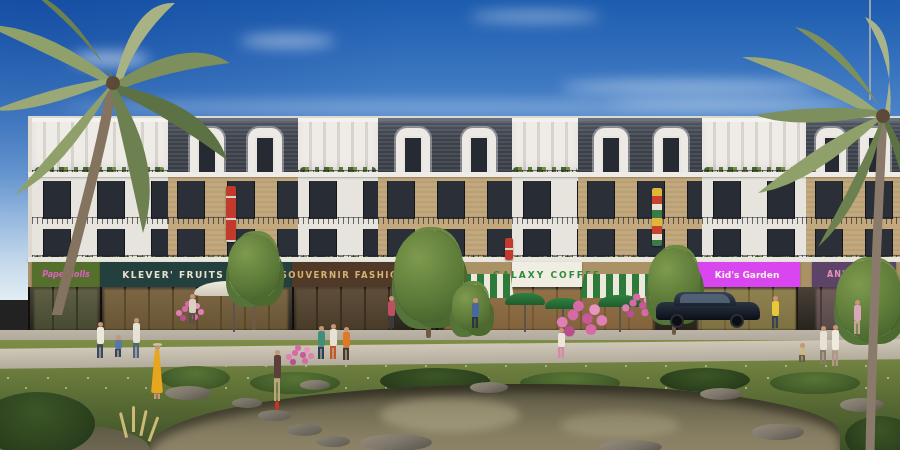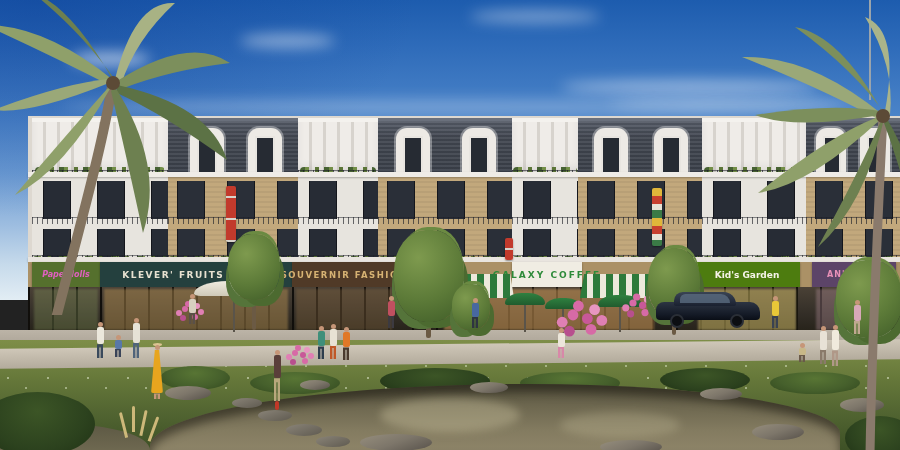--- a/index.html
+++ b/index.html
@@ -59,21 +59,21 @@
 
   
   .signband{left:28px;top:262px;width:872px;height:26px;background:#ab9166;}
   .sign{top:262px;height:25px;display:flex;align-items:center;justify-content:center;
       font-weight:bold;box-shadow:0 1px 2px rgba(0,0,0,.35);}
   .sign span{position:static;white-space:nowrap;}
   .sign.s0{background:#55702d;color:#e060c0;font-size:8px;font-style:italic;}
   .sign.s1{background:#24403e;color:#e7e1d1;font-size:9px;letter-spacing:1.5px;}
   .sign.s2{background:#503a27;color:#d6b273;font-size:8.5px;letter-spacing:1.5px;}
   .sign.s3{background:#f0ede3;color:#2e8b3a;font-size:9px;letter-spacing:2px;}
-  .sign.s4{background:#4d7c0f;color:#f6f3e9;font-size:9px;}
+  .sign.s4{background:#d946ef;color:#f6f3e9;font-size:9px;}
   .sign.s5{background:#5c4468;color:#e890b8;font-size:8px;letter-spacing:1px;}
 
   .glassband{left:28px;top:287px;width:872px;height:45px;
       background:linear-gradient(180deg,#4a4136 0,#332e27 60%,#262219 100%);}
   .glassband .mullions{left:0;top:0;width:100%;height:100%;
       background:repeating-linear-gradient(90deg,rgba(15,13,10,.95) 0 2px,transparent 2px 24px);}
   .glow{top:289px;height:41px;filter:blur(1px);}
 
   .awning{top:274px;height:24px;clip-path:polygon(5% 0,95% 0,100% 100%,0 100%);
       background:repeating-linear-gradient(90deg,#2d7a3b 0 7px,#ece9dc 7px 13px);

